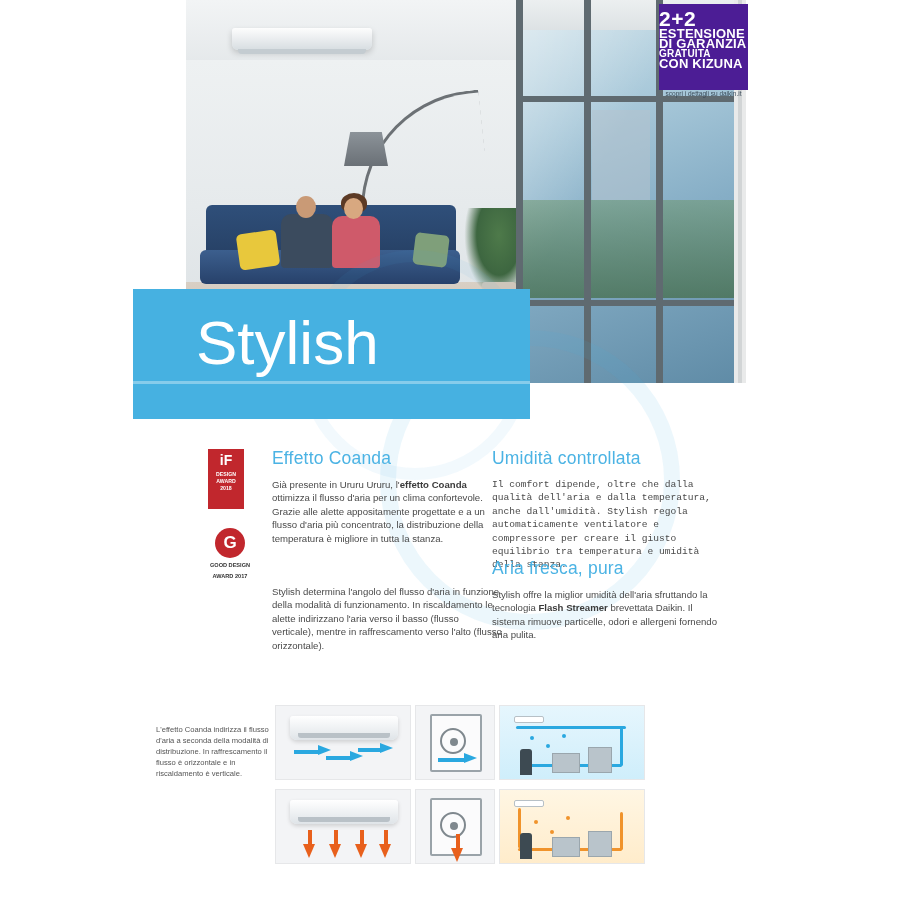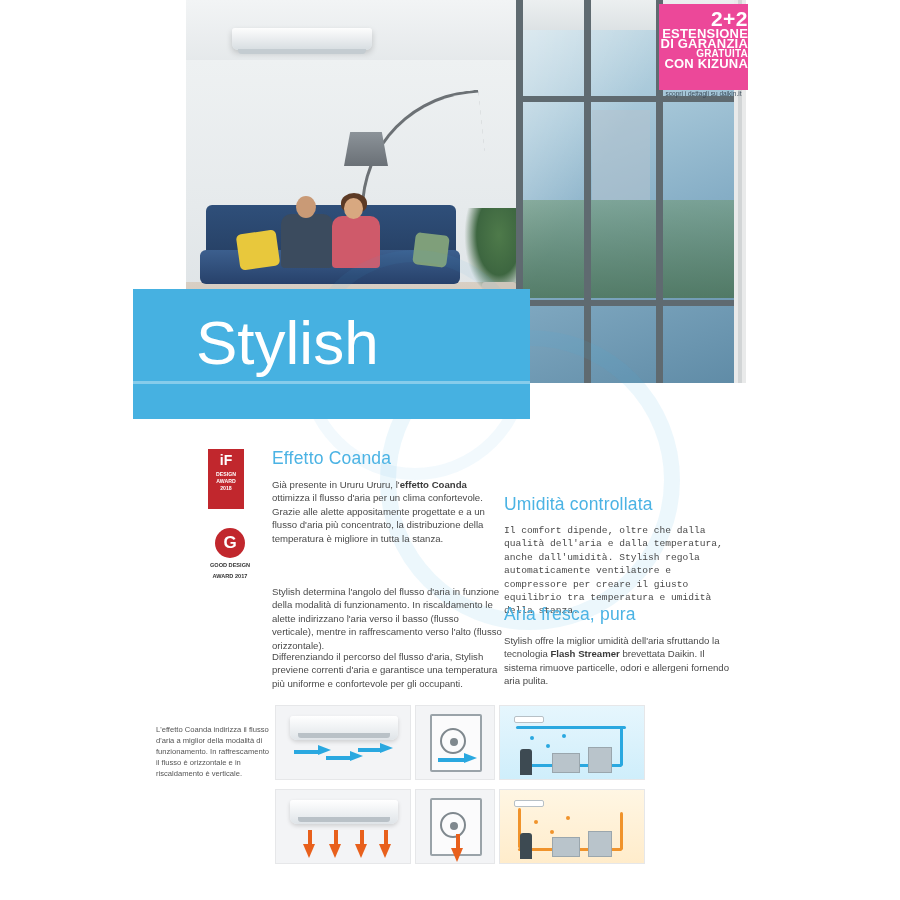--- a/index.html
+++ b/index.html
@@ -128,23 +128,23 @@
   .hero .curtain{
     position:absolute; left:548px; top:0; width:12px; height:383px;
     background: repeating-linear-gradient(90deg,#e9eaea 0 4px,#d2d5d6 4px 8px);
   }
 
   
   .promo {
     position: absolute;
     left: 659px; top: 4px;
     width: 89px; height: 86px;
-    background: #ec4899;
+    background: #4c1d95;
     color: #fff;
-    text-align: right;
+    text-align: left;
     padding-top: 4px;
   }
   .promo .big { font-size: 21px; font-weight: bold; line-height: 21px; letter-spacing: .5px;}
   .promo .l { font-size: 13px; font-weight: bold; line-height: 10px; letter-spacing: .2px;}
   .promo .l.grat { font-size: 10px; }
   .promo-sub {
     position:absolute; left:659px; top:90px; width:89px;
     font-size:6.5px; color:#3b4b58; text-align:center; line-height:8px;
   }
 
@@ -206,21 +206,21 @@
   
   .h-blue {
     color:#4bb3e4; font-size:17.5px; font-weight:400; letter-spacing:.2px;
   }
   .body-txt {
     color:#4a4a4a; font-size:9.6px; line-height:13.4px;
   }
   .body-txt b { font-weight:bold; color:#3b3b3b; }
 
   .col-l { position:absolute; left:272px; width:230px; }
-  .col-r { position:absolute; left:504px; width:226px;margin-top:46px; }
+  .col-r { position:absolute; left:492px; width:226px; }
 
   #h-coanda  { top:448px; }
   #p-coanda  { top:478px; }
   #h-come    { top:563px; }
   #p-come1   { top:585px; }
   #p-come2   { top:650px; }
   #h-umid    { top:448px; }
   #p-umid    { top:478px;font-family:Liberation Mono, monospace; }
   #h-aria    { top:558px; }
   #p-aria    { top:588px; }
@@ -368,33 +368,32 @@
 
   <div class="col-l h-blue" id="h-coanda">Effetto Coanda</div>
 
   <div class="col-l body-txt" id="p-coanda">
     <span>Già presente in Ururu Ururu, l'</span><b>effetto Coanda</b><span> ottimizza il flusso d'aria per un clima confortevole. Grazie alle alette appositamente progettate e a un flusso d'aria più concentrato, la distribuzione della temperatura è migliore in tutta la stanza.</span>
   </div>
 
 
   <div class="col-l body-txt" id="p-come1">Stylish determina l'angolo del flusso d'aria in funzione della modalità di funzionamento. In riscaldamento le alette indirizzano l'aria verso il basso (flusso verticale), mentre in raffrescamento verso l'alto (flusso orizzontale).</div>
 
-  <div class="col-l body-txt" id="p-come2">Differenziando il percorso del flusso d'aria, Stylish previene correnti d'aria e garantisce una temperatura più uniforme e confortevole per gli occupanti.</div>
 
   <div class="col-r h-blue" id="h-umid">Umidità controllata</div>
 
   <div class="col-r body-txt" id="p-umid">Il comfort dipende, oltre che dalla qualità dell'aria e dalla temperatura, anche dall'umidità. Stylish regola automaticamente ventilatore e compressore per creare il giusto equilibrio tra temperatura e umidità della stanza.</div>
 
   <div class="col-r h-blue" id="h-aria">Aria fresca, pura</div>
 
   <div class="col-r body-txt" id="p-aria">
     <span>Stylish offre la miglior umidità dell'aria sfruttando la tecnologia </span><b>Flash Streamer</b><span> brevettata Daikin. Il sistema rimuove particelle, odori e allergeni fornendo aria pulita.</span>
   </div>
 
-  <div class="caption">L'effetto Coanda indirizza il flusso d'aria a miglior della modalità di funzionamento. In raffrescamento il flusso è orizzontale e in riscaldamento è verticale.</div>
+  <div class="caption">L'effetto Coanda indirizza il flusso d'aria a seconda della modalità di distribuzione. In raffrescamento il flusso è orizzontale e in riscaldamento è verticale.</div>
 
   <div class="cell r1 c-unit">
     <div class="ac-unit">
       <div class="louver"></div>
     </div>
     <div class="arr-line" style="left:18px; top:44px; width:24px;"></div>
     <div class="arrow-h" style="left:42px; top:39px;"></div>
     <div class="arr-line" style="left:50px; top:50px; width:24px;"></div>
     <div class="arrow-h" style="left:74px; top:45px;"></div>
     <div class="arr-line" style="left:82px; top:42px; width:22px;"></div>

